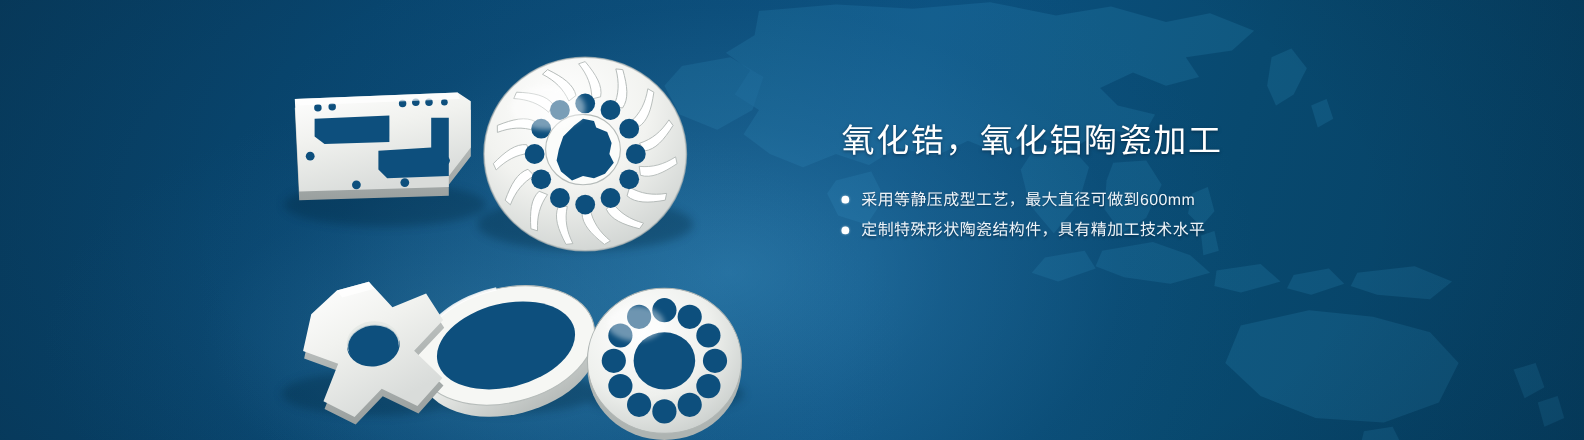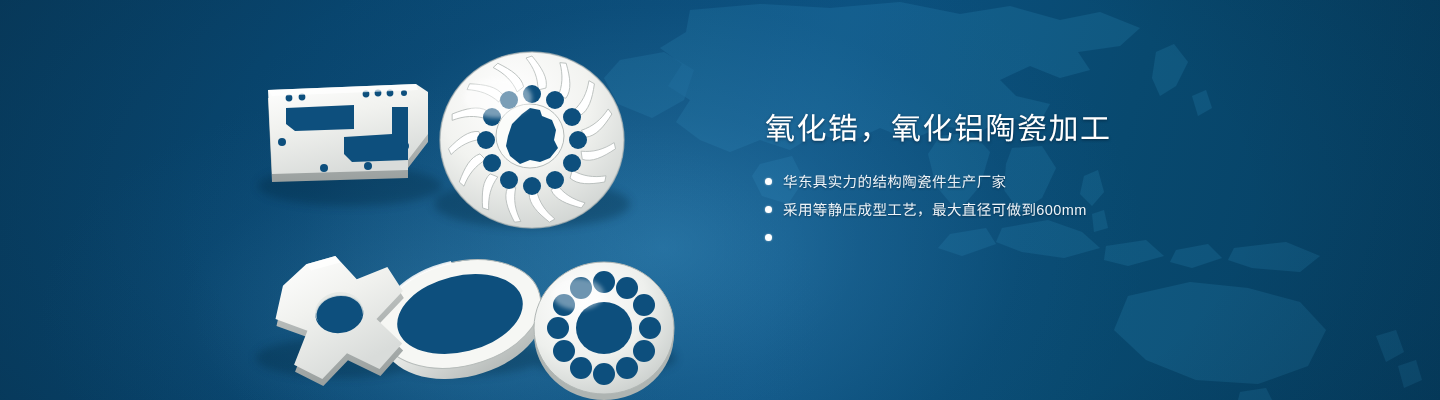--- a/index.html
+++ b/index.html
@@ -327,26 +327,23 @@
     </svg>
   </div>
 
   <div class="copy">
 
     <h1 class="headline">氧化锆，氧化铝陶瓷加工</h1>
 
     <ul class="bullets">
       <li class="bullet">
         <span class="bullet-dot"></span>
-        <span class="bullet-text">华东具实力的结构陶瓷件生产厂家</span>
-      </li>
-      <li class="bullet">
-        <span class="bullet-dot"></span>
         <span class="bullet-text">采用等静压成型工艺，最大直径可做到600mm</span>
       </li>
       <li class="bullet">
         <span class="bullet-dot"></span>
+        <span class="bullet-text">定制特殊形状陶瓷结构件，具有精加工技术水平</span>
       </li>
     </ul>
 
   </div>
 
 </div>
 
 </body></html>

